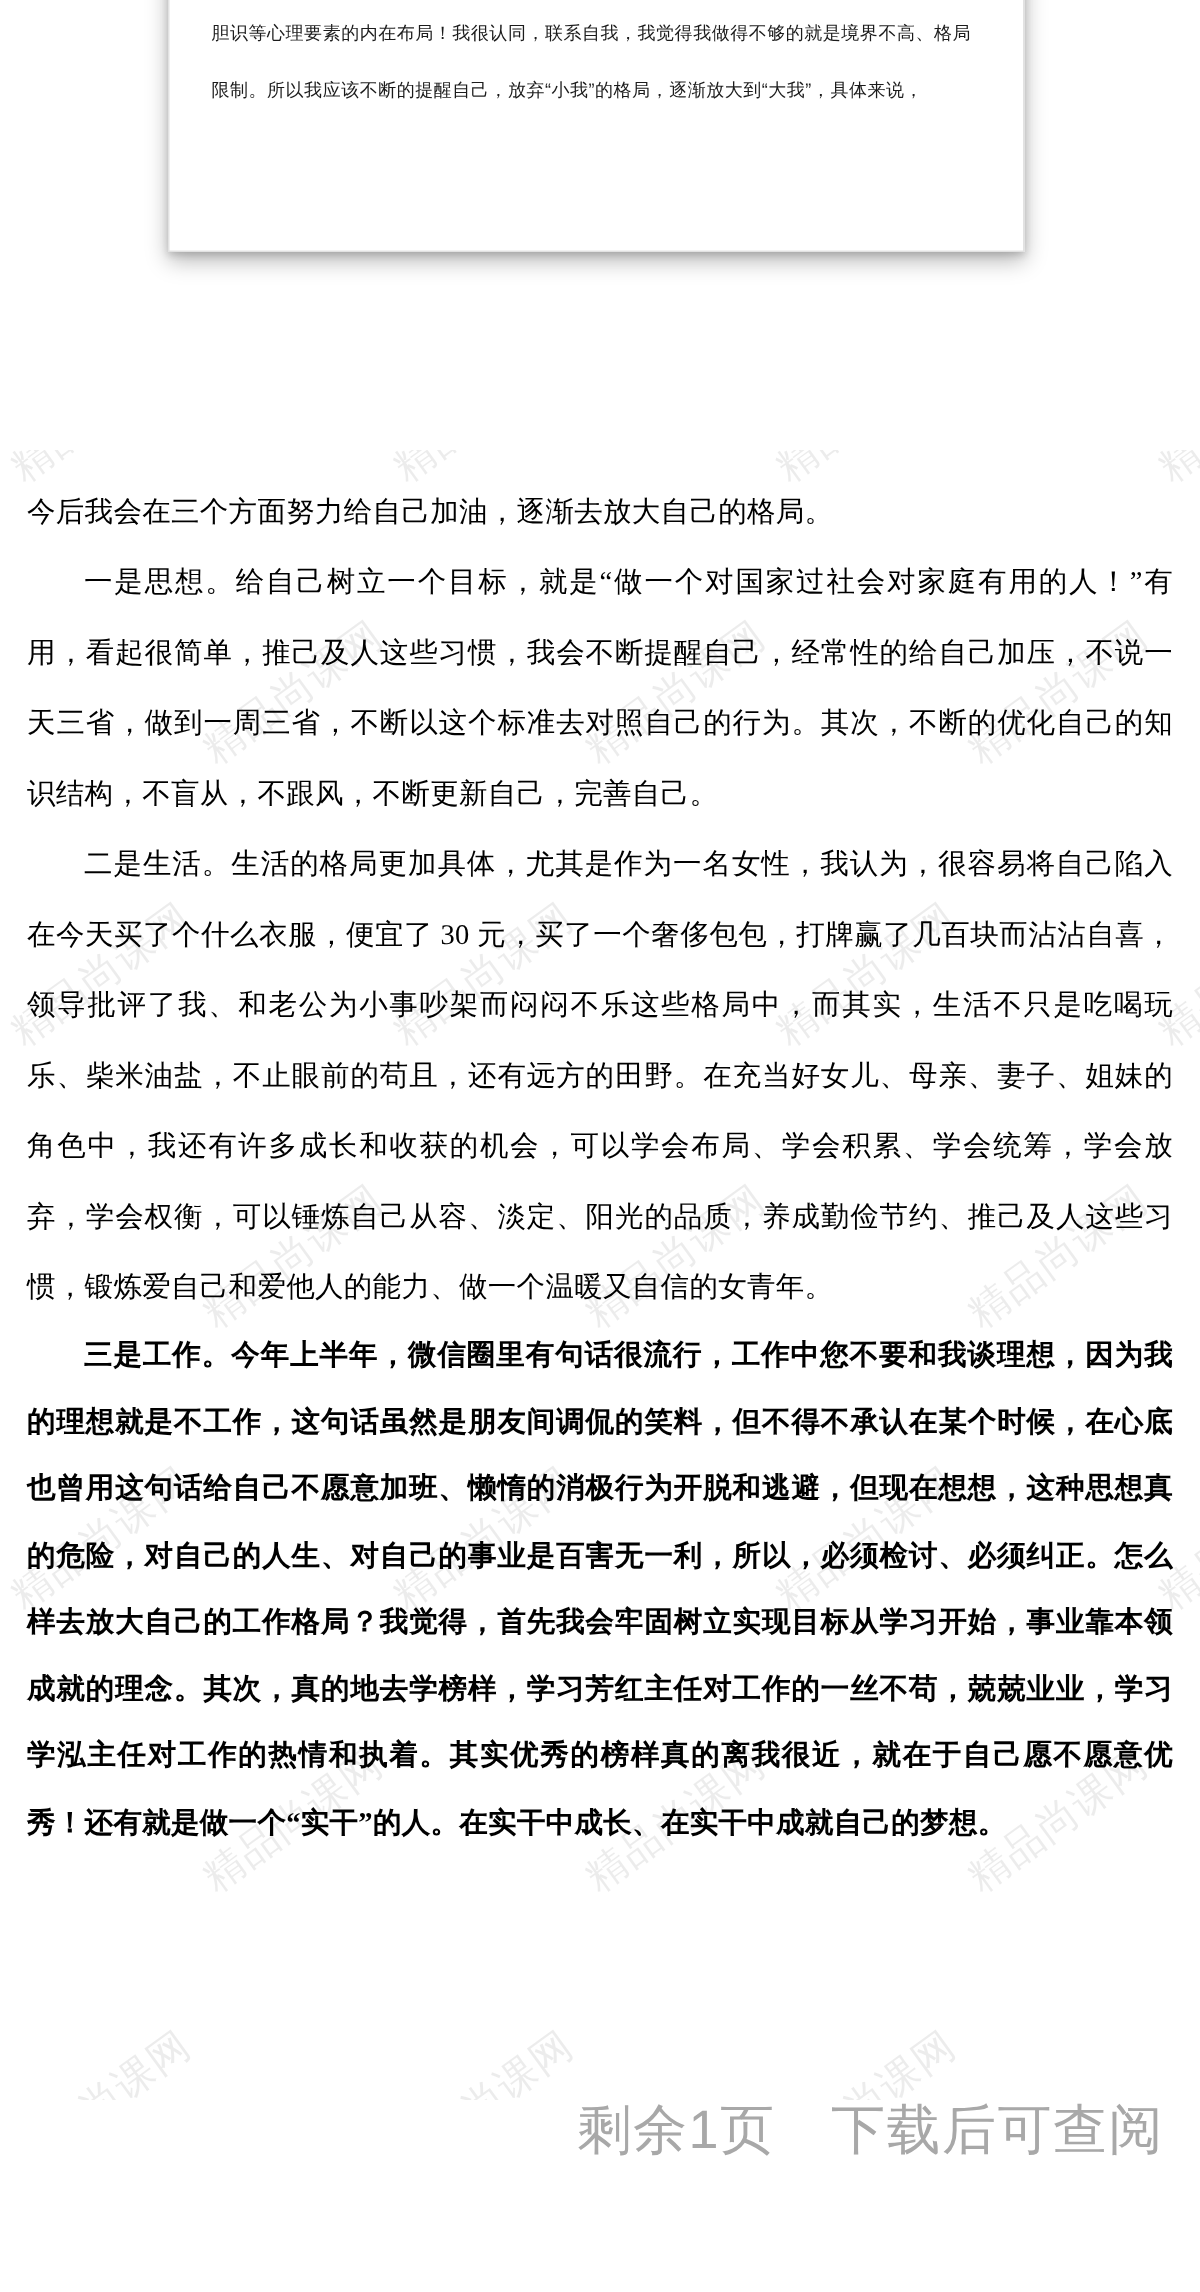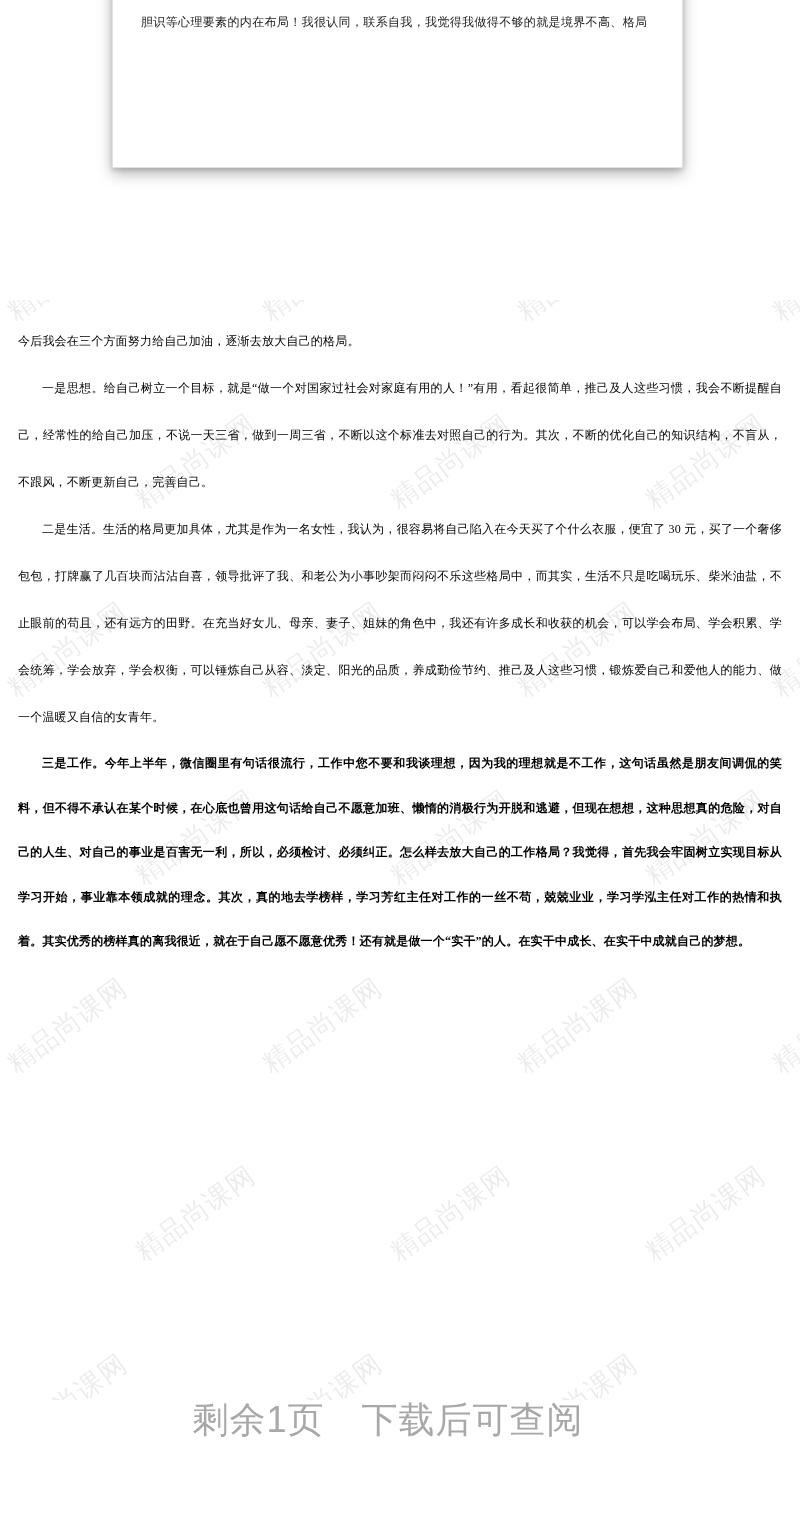--- a/index.html
+++ b/index.html
@@ -72,21 +72,21 @@
   
   #body-text {
     position: absolute;
     left: 18px;
     top: 318px;
     width: 764px;
     z-index: 2;
   }
   #body-text p {
     margin: 0;
-    font-size: 12px;
+    font-size: 19px;
     line-height: 47px;
     color: #000000;
     text-align: justify;
     text-align-last: left;
     letter-spacing: 0.2px;
     font-family: "Liberation Serif", "DejaVu Serif", serif;
   }
   #body-text p.indent {
     text-indent: 2em;
   }
@@ -94,38 +94,39 @@
     line-height: 44.5px;
     font-weight: bold;
   }
 
   
   #footer-notice {
     position: absolute;
     left: 0;
     top: 1396px;
     width: 776px;
-    text-align: center;
+    text-align: right;
     z-index: 2;
   }
   #footer-notice .notice-text {
     display: inline-block;
     font-family: "Liberation Sans", "DejaVu Sans", sans-serif;
     font-size: 36px;
     color: #a8a8a8;
     letter-spacing: 1px;
     font-weight: 400;
   }
 </style>
 </head>
 <body>
 
 <div id="page-card">
   <div class="card-inner">
     <div class="card-line">胆识等心理要素的内在布局！我很认同，联系自我，我觉得我做得不够的就是境界不高、格局</div>
+    <div class="card-line">限制。所以我应该不断的提醒自己，放弃“小我”的格局，逐渐放大到“大我”，具体来说，</div>
   </div>
 </div>
 
 <div id="watermark-layer">
     <span class="wm" style="left: 0px; top: 0px; transform: rotate(-36deg);">精品尚课网</span>
     <span class="wm" style="left: 255px; top: 0px; transform: rotate(-36deg);">精品尚课网</span>
     <span class="wm" style="left: 510px; top: 0px; transform: rotate(-36deg);">精品尚课网</span>
     <span class="wm" style="left: 765px; top: 0px; transform: rotate(-36deg);">精品尚课网</span>
     <span class="wm" style="left: -127px; top: 188px; transform: rotate(-36deg);">精品尚课网</span>
     <span class="wm" style="left: 128px; top: 188px; transform: rotate(-36deg);">精品尚课网</span>

